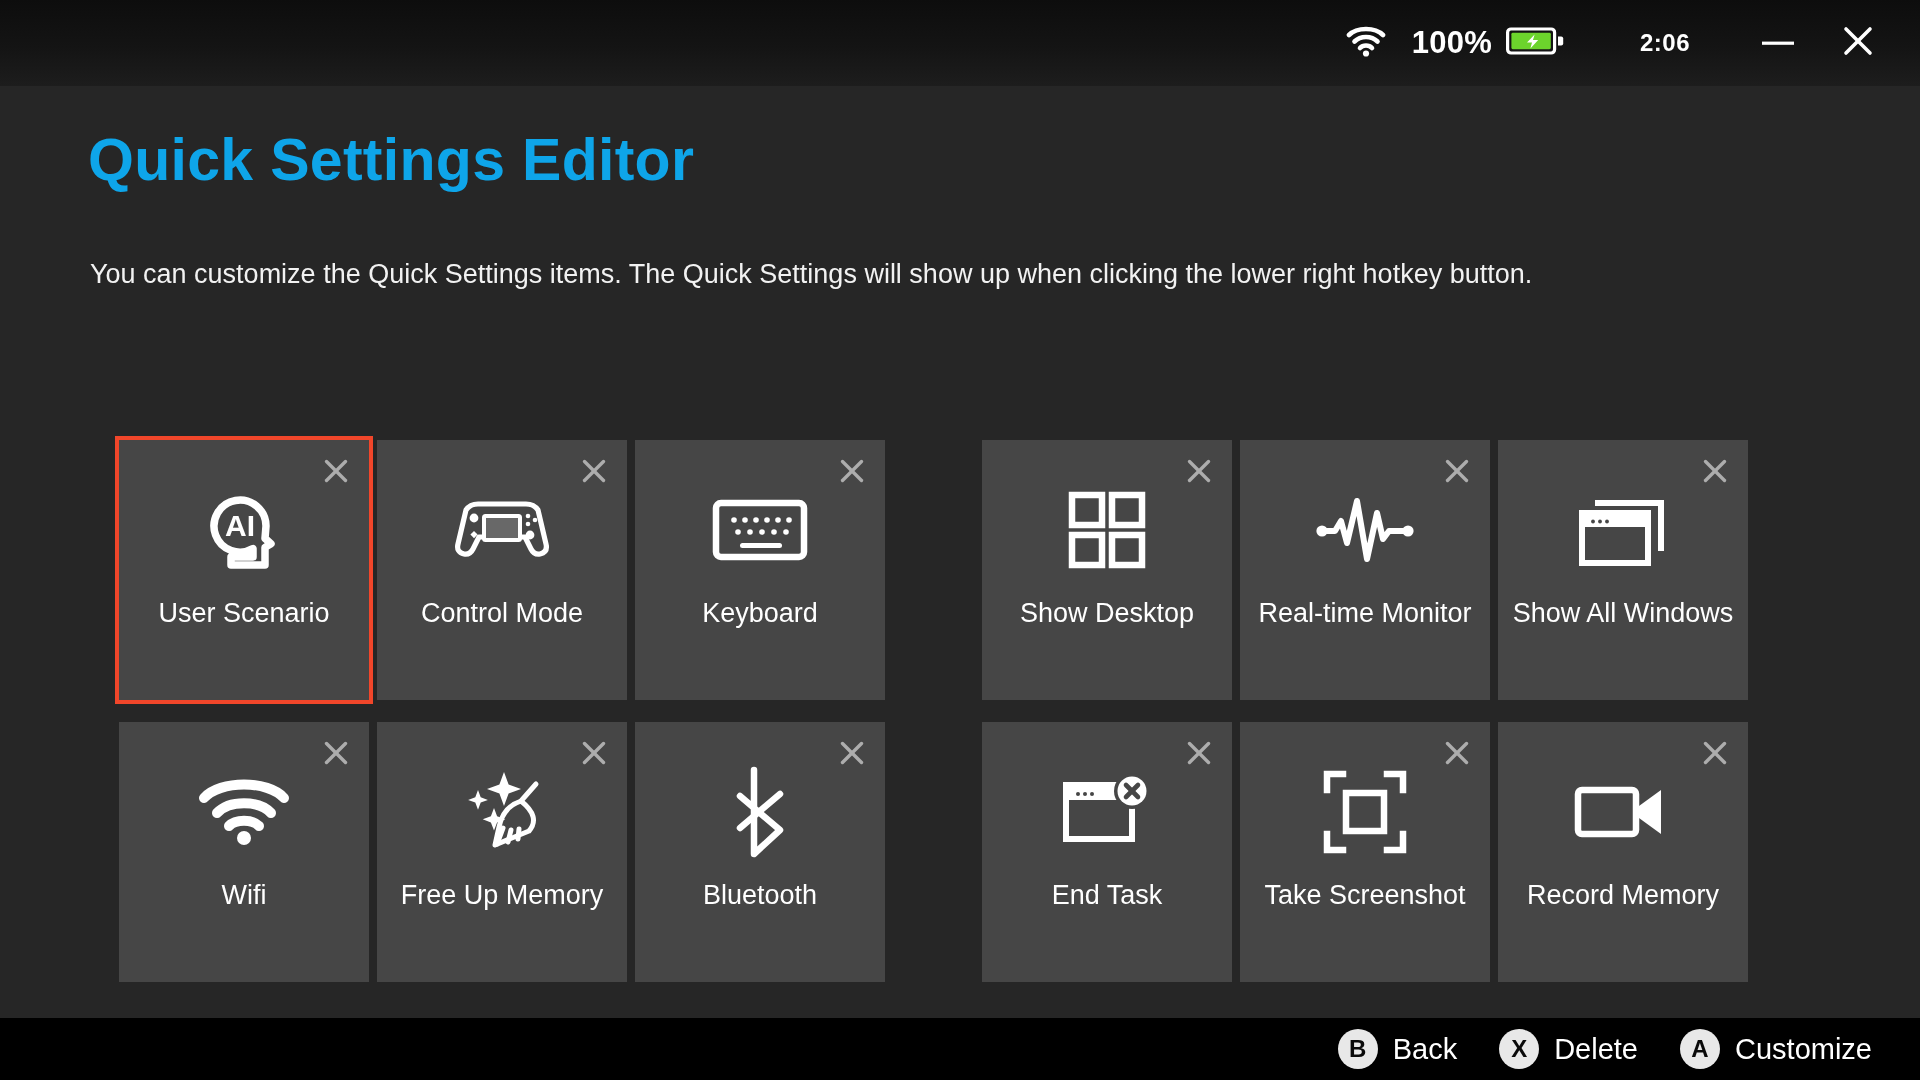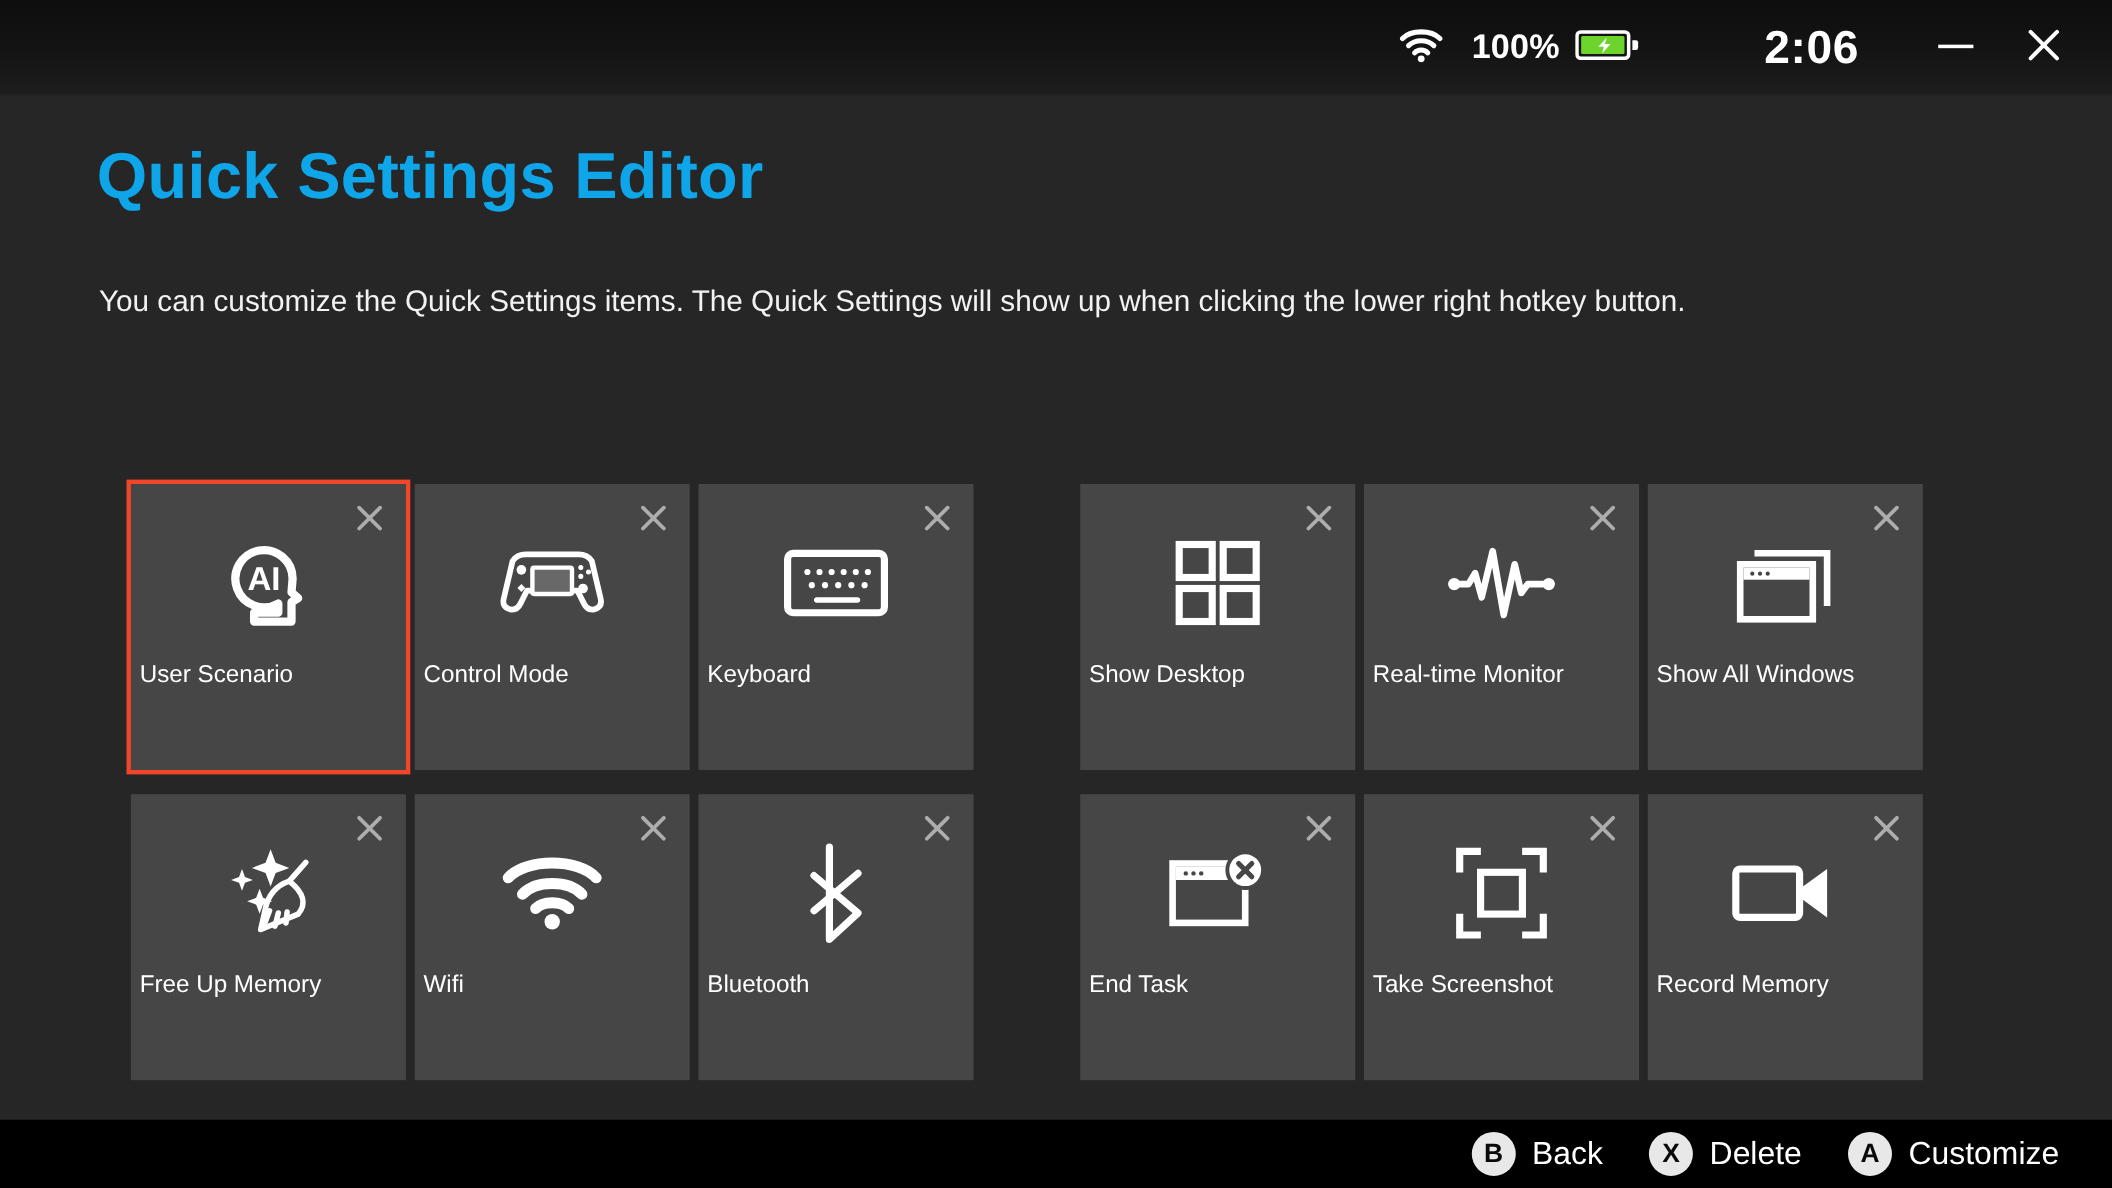--- a/index.html
+++ b/index.html
@@ -18,22 +18,22 @@
     display:flex; align-items:center; justify-content:flex-end;
   }
   .status-group { display:flex; align-items:center;justify-content:center; }
   .wifi-status { margin-right:26px; display:block; }
   .battery-pct {
     color:#ffffff; font-size:31px; font-weight:700; letter-spacing:.2px;
     margin-right:14px;
   }
   .battery-icon { display:block; margin-right:0px; }
   .clock {
-    color:#ffffff; font-size:42px; font-weight:700;
-    margin-left:114px; margin-right:60px; letter-spacing:.5px;
+    color:#ffffff; font-size:24px; font-weight:700;
+    margin-left:76px; margin-right:60px; letter-spacing:.5px;
   }
   .winbtn {
     width:56px; height:56px; display:flex; align-items:center; justify-content:center;
     cursor:pointer;
   }
   .winbtn.min { margin-right:24px; }
   .winbtn.close { margin-right:34px; }
 
   
   .page-title {
@@ -72,22 +72,22 @@
     display:flex; align-items:center; justify-content:center;
     cursor:pointer;
   }
   .tile-close svg { display:block; }
   .tile-icon {
     height:132px; width:100%;
     display:flex; align-items:center; justify-content:center;
     margin-top:24px;
   }
   .tile-label {
-    width:100%; text-align:left;
-    font-size:22px; line-height:34px; color:#ffffff; font-weight:400;
+    width:100%; text-align:center;
+    font-size:27px; line-height:34px; color:#ffffff; font-weight:400;
     padding:0 8px;
   }
 
   
   .bottombar {
     position:absolute; left:0; bottom:0; width:1920px; height:62px;
     background:#000000;
     display:flex; align-items:center; justify-content:flex-end;
     padding-right:48px; gap:0;
   }
@@ -327,60 +327,60 @@
             <span>
               <svg width="26" height="26" viewBox="0 0 26 26">
                   <g stroke="#adadad" stroke-width="3.4" stroke-linecap="round">
                     <line x1="3.5" y1="3.5" x2="22.5" y2="22.5"></line>
                     <line x1="22.5" y1="3.5" x2="3.5" y2="22.5"></line>
                   </g>
                 </svg>
             </span>
           </span>
           <span class="tile-icon">
+            <svg width="92" height="72" viewBox="0 0 92 72">
+              <g fill="none" stroke="#ffffff" stroke-linecap="round">
+                <path d="M6 22 C22 4, 70 4, 86 22" stroke-width="10"></path>
+                <path d="M19 37 C31 24, 61 24, 73 37" stroke-width="10"></path>
+                <path d="M31 50 C37.5 43, 54.5 43, 61 50" stroke-width="10"></path>
+              </g>
+              <circle cx="46" cy="62" r="7" fill="#ffffff"></circle>
+            </svg>
+          </span>
+          <span class="tile-label">Wifi</span>
+        </div>
+
+        <div class="tile">
+          <span class="tile-close">
+            <span>
+              <svg width="26" height="26" viewBox="0 0 26 26">
+                  <g stroke="#adadad" stroke-width="3.4" stroke-linecap="round">
+                    <line x1="3.5" y1="3.5" x2="22.5" y2="22.5"></line>
+                    <line x1="22.5" y1="3.5" x2="3.5" y2="22.5"></line>
+                  </g>
+                </svg>
+            </span>
+          </span>
+          <span class="tile-icon">
             <svg width="100" height="88" viewBox="0 0 100 88">
               <g fill="#ffffff">
                 <path d="M52 4 l4.6 12.4 l12.4 4.6 l-12.4 4.6 l-4.6 12.4 l-4.6 -12.4 l-12.4 -4.6 l12.4 -4.6 z"></path>
                 <path d="M26 22 l2.7 7.2 l7.2 2.7 l-7.2 2.7 l-2.7 7.2 l-2.7 -7.2 l-7.2 -2.7 l7.2 -2.7 z"></path>
                 <path d="M42 40 l3.1 8.2 l8.2 3.1 l-8.2 3.1 l-3.1 8.2 l-3.1 -8.2 l-8.2 -3.1 l8.2 -3.1 z"></path>
               </g>
               <g fill="none" stroke="#ffffff" stroke-width="5" stroke-linecap="round" stroke-linejoin="round">
                 <line x1="84" y1="16" x2="69" y2="33"></line>
                 <path d="M69 33 q-18 6 -22 26 l-4 18 l34 -14 q12 -14 -8 -30 z"></path>
                 <line x1="51" y1="60" x2="45" y2="76"></line>
                 <line x1="59" y1="62" x2="56" y2="74"></line>
                 <line x1="67" y1="61" x2="66" y2="71"></line>
               </g>
             </svg>
           </span>
           <span class="tile-label">Free Up Memory</span>
-        </div>
-
-        <div class="tile">
-          <span class="tile-close">
-            <span>
-              <svg width="26" height="26" viewBox="0 0 26 26">
-                  <g stroke="#adadad" stroke-width="3.4" stroke-linecap="round">
-                    <line x1="3.5" y1="3.5" x2="22.5" y2="22.5"></line>
-                    <line x1="22.5" y1="3.5" x2="3.5" y2="22.5"></line>
-                  </g>
-                </svg>
-            </span>
-          </span>
-          <span class="tile-icon">
-            <svg width="92" height="72" viewBox="0 0 92 72">
-              <g fill="none" stroke="#ffffff" stroke-linecap="round">
-                <path d="M6 22 C22 4, 70 4, 86 22" stroke-width="10"></path>
-                <path d="M19 37 C31 24, 61 24, 73 37" stroke-width="10"></path>
-                <path d="M31 50 C37.5 43, 54.5 43, 61 50" stroke-width="10"></path>
-              </g>
-              <circle cx="46" cy="62" r="7" fill="#ffffff"></circle>
-            </svg>
-          </span>
-          <span class="tile-label">Wifi</span>
         </div>
 
         <div class="tile">
           <span class="tile-close">
             <span>
               <svg width="26" height="26" viewBox="0 0 26 26">
                   <g stroke="#adadad" stroke-width="3.4" stroke-linecap="round">
                     <line x1="3.5" y1="3.5" x2="22.5" y2="22.5"></line>
                     <line x1="22.5" y1="3.5" x2="3.5" y2="22.5"></line>
                   </g>

